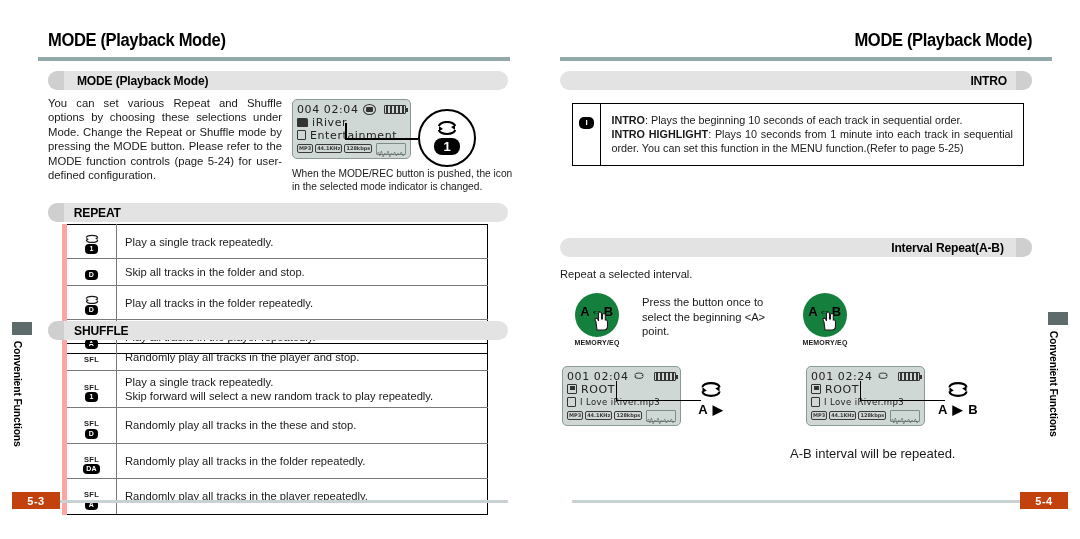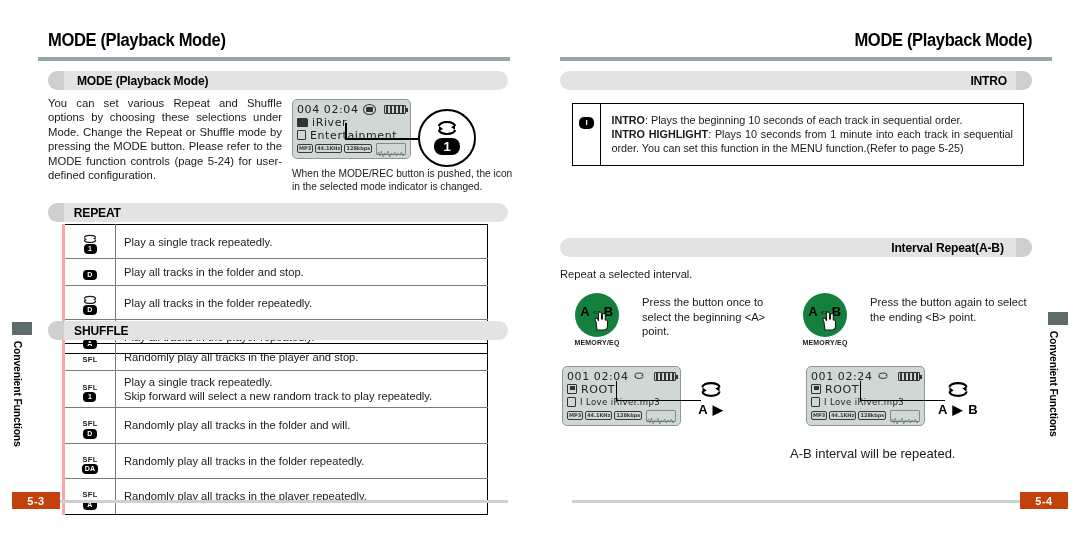--- a/index.html
+++ b/index.html
@@ -50,21 +50,21 @@
   }
   .caption { font-size: 10.2px; line-height: 12.6px; color: #1a1a1a; }
 
   
   table.modes {
     border-collapse: collapse; width: 100%;
     border: 1px solid #000;
   }
   table.modes td { border: 1px solid #7a7a7a; vertical-align: middle; }
   table.modes td.ic {
-    width: 52px; text-align: center; padding: 4px 0; border-left: 3px solid #fca5a5;
+    width: 52px; text-align: center; padding: 4px 0; border-left: 5px solid #fca5a5;
   }
   table.modes td.tx {
     padding: 4px 8px; font-size: 11.2px; line-height: 14px; color: #1a1a1a;
     border-right: 1px solid #000;
   }
   table.modes tr:first-child td { border-top: 1px solid #000; }
   table.modes tr:last-child td { border-bottom: 1px solid #000; }
 
   
   .glyph { display: inline-flex; flex-direction: column; align-items: center; gap: 1px; line-height: 1; }
@@ -258,21 +258,21 @@
           </span>
         </td>
         <td class="tx">Play a single track repeatedly.</td>
       </tr>
       <tr>
         <td class="ic">
           <span class="glyph">
             <span class="badge">D</span>
           </span>
         </td>
-        <td class="tx">Play all tracks in the folder and stop.</td>
+        <td class="tx">Skip all tracks in the folder and stop.</td>
       </tr>
       <tr>
         <td class="ic">
           <span class="glyph">
             <svg class="loop" viewBox="0 0 20 10">
                   <path d="M3 4 A7 3 0 0 1 17 4" fill="none" stroke="#1a1a1a" stroke-width="1.6"></path>
                   <path d="M17 3 L17 7 L14 5 Z" fill="#1a1a1a"></path>
                   <path d="M17 7 A7 3 0 0 1 3 7" fill="none" stroke="#1a1a1a" stroke-width="1.6"></path>
                   <path d="M3 8 L3 4 L6 6 Z" fill="#1a1a1a"></path>
                 </svg>
@@ -324,21 +324,21 @@
         <td class="tx" style="white-space:pre-line;">Play a single track repeatedly.
 Skip forward will select a new random track to play repeatedly.</td>
       </tr>
       <tr>
         <td class="ic">
           <span class="glyph">
             <span class="sfl-lbl">SFL</span>
             <span class="badge">D</span>
           </span>
         </td>
-        <td class="tx">Randomly play all tracks in the folder and will.</td>
+        <td class="tx">Randomly play all tracks in the these and stop.</td>
       </tr>
       <tr>
         <td class="ic">
           <span class="glyph">
             <span class="sfl-lbl">SFL</span>
             <span class="badge wide">DA</span>
           </span>
         </td>
         <td class="tx">Randomly play all tracks in the folder repeatedly.</td>
       </tr>
@@ -407,21 +407,20 @@
 
     <div style="position:absolute; left:250px; top:293px; width:70px; text-align:center;">
       <div class="abbtn" style="margin:0 auto;">
         <span class="ab-label">A⇔B</span>
         <svg width="18" height="20" viewBox="0 0 18 20" style="position:absolute; left:17px; top:18px;">
           <path d="M5 19 L4 11 Q2 8 4 7 Q6 7 6.5 10 L6.5 3 Q6.5 1 8 1 Q9.5 1 9.5 3 L9.5 8 L10.5 8 L10.5 4 Q10.5 2.5 12 2.5 Q13.3 2.5 13.3 4 L13.3 9 L14.2 9 Q15.5 9 15.5 11 L15.5 15 Q15.5 19 12 19 Z" fill="#fff" stroke="#1a1a1a" stroke-width="1.1"></path>
         </svg>
       </div>
       <div class="memeq">MEMORY/EQ</div>
     </div>
-    <div style="position:absolute; left:330px; top:295px; width:170px; font-size:11.2px; line-height:14.5px; color:#1a1a1a;">Press the button again to select the ending &lt;B&gt; point.</div>
 
     <div class="lcd" style="position:absolute; left:22px; top:366px; width:119px;">
       <div class="lcd-row">
         <span class="lcd-txt">001</span>
         <span class="lcd-txt">02:04</span>
         <svg width="12" height="10" viewBox="0 0 20 14">
           <path d="M3 5 A7 3 0 0 1 17 5" fill="none" stroke="#333" stroke-width="1.6"></path>
             <path d="M17 4 L17 8 L14 6 Z" fill="#333"></path>
           <path d="M17 8 A7 3 0 0 1 3 8" fill="none" stroke="#333" stroke-width="1.6"></path>
             <path d="M3 9 L3 5 L6 7 Z" fill="#333"></path>

